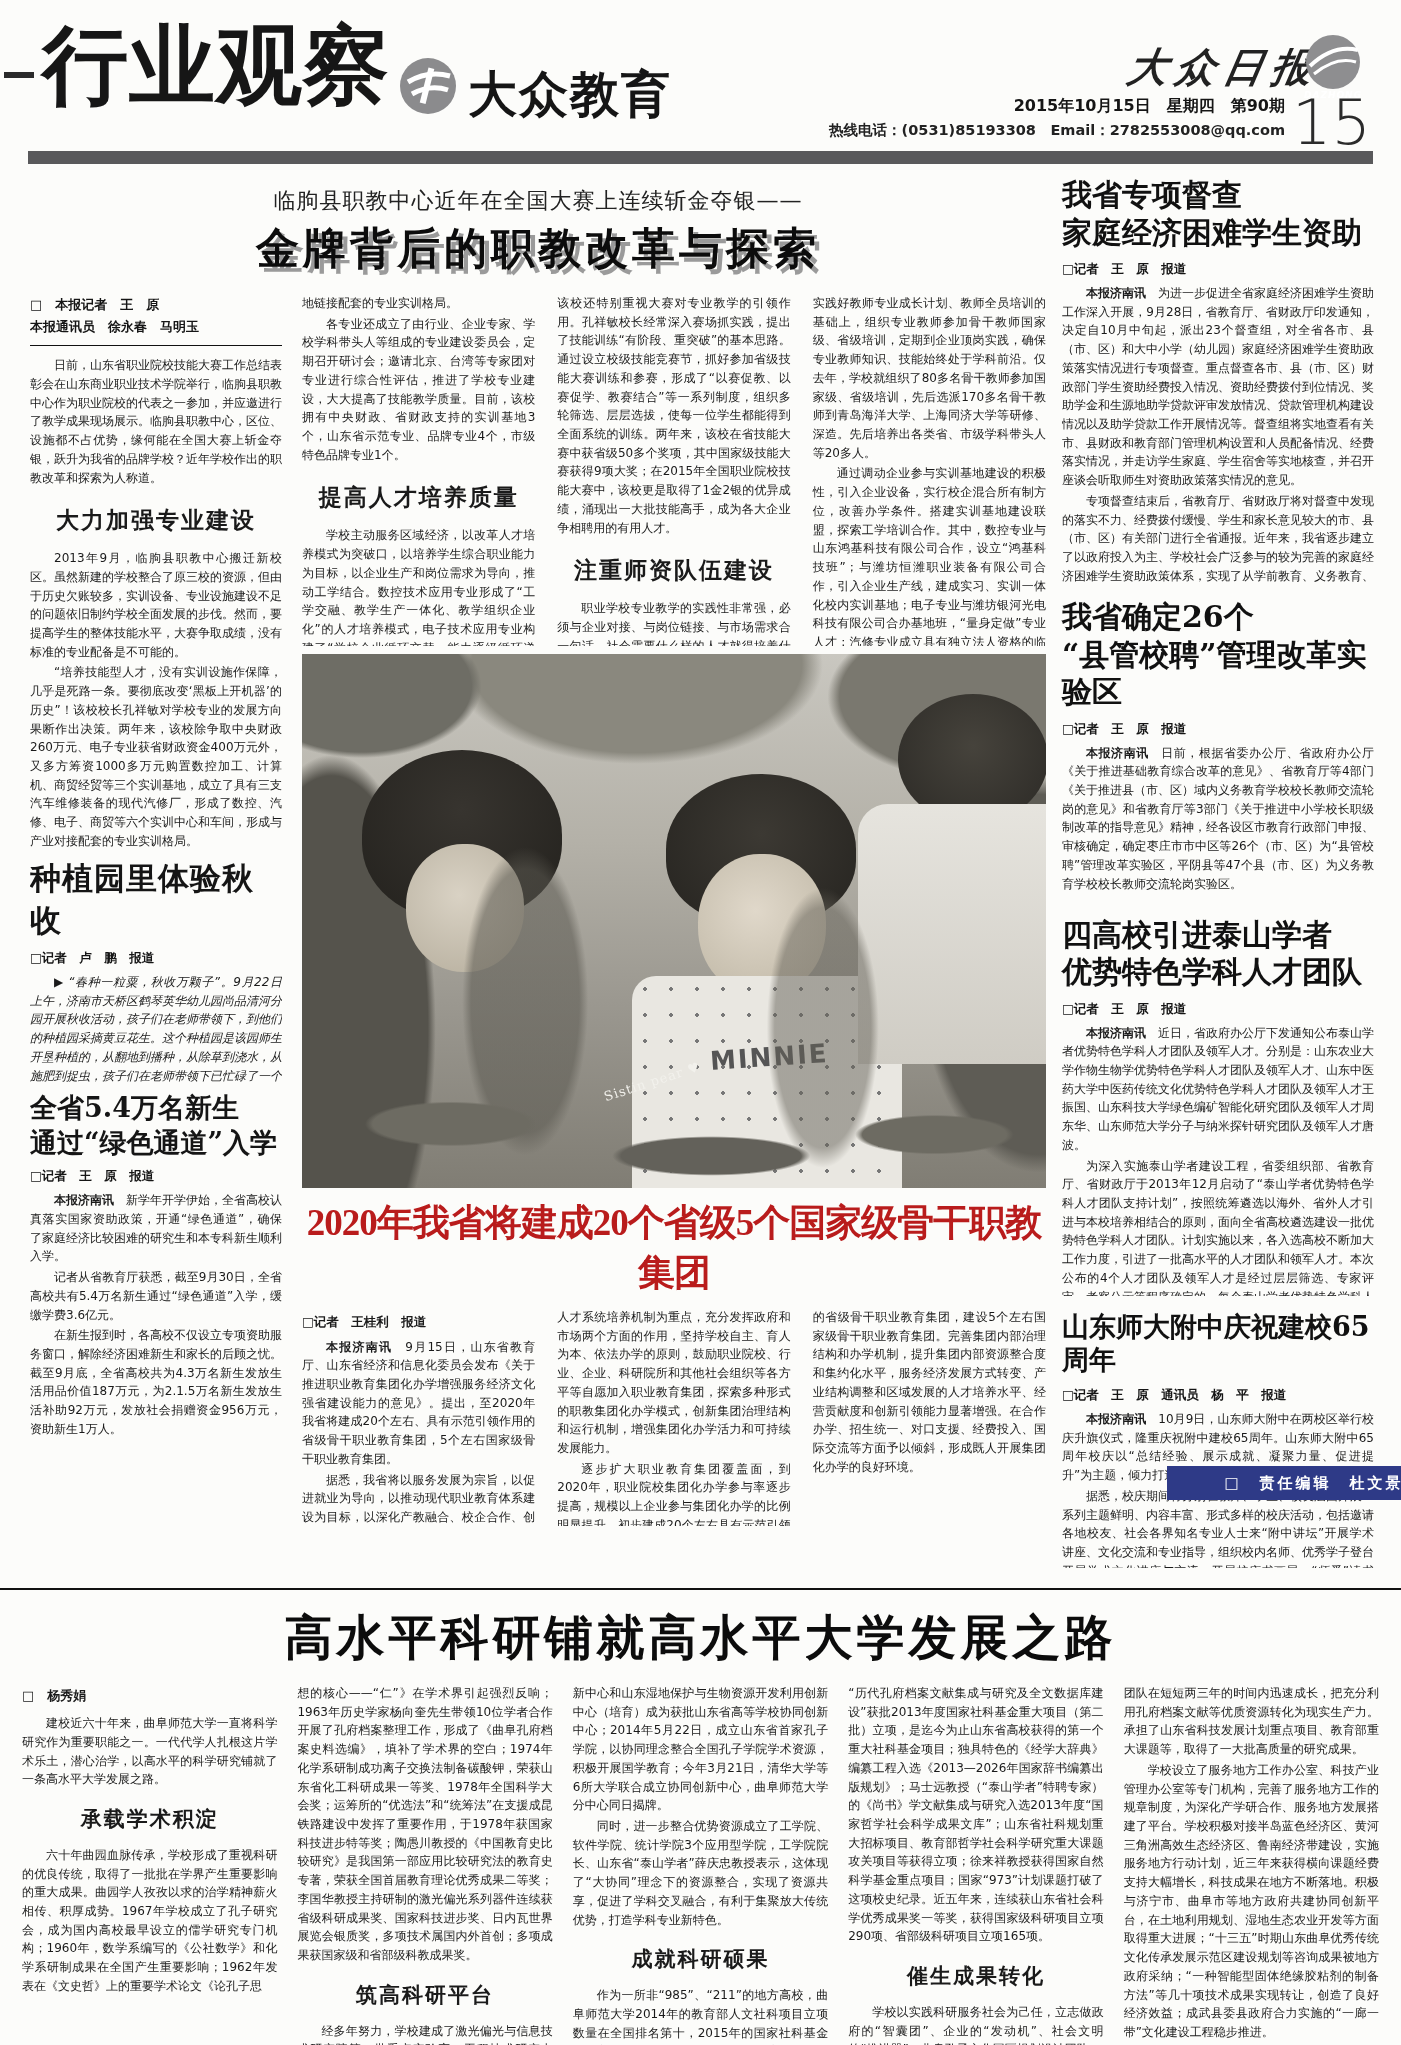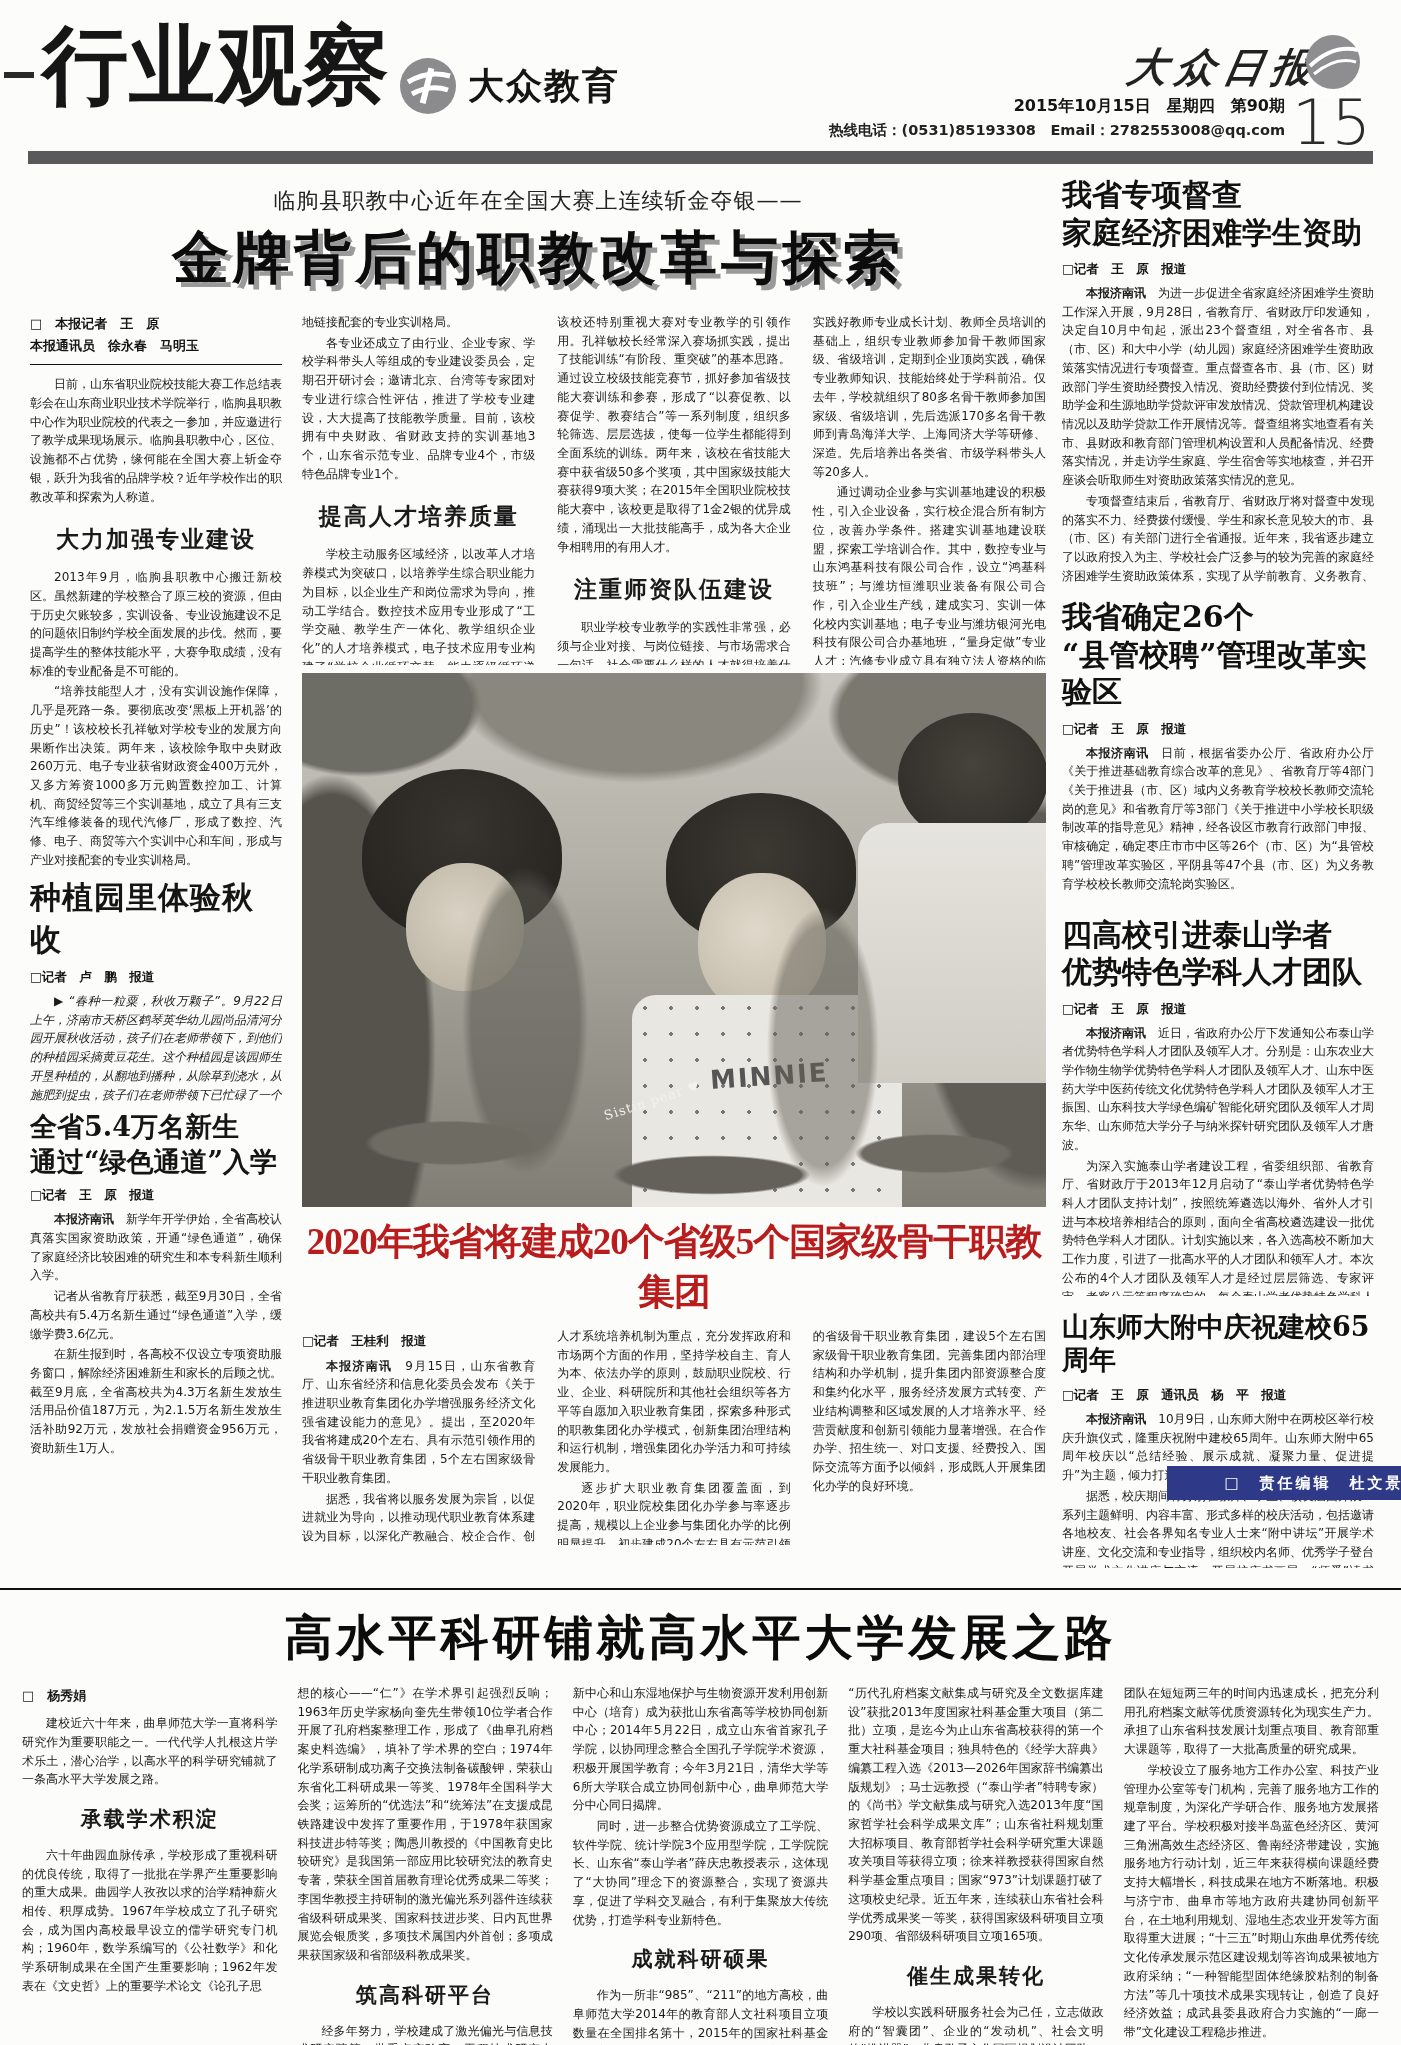--- a/index.html
+++ b/index.html
@@ -3,21 +3,21 @@
 <meta charset="utf-8">
 <style>
   html,body{margin:0;padding:0;background:#e8e8e6;}
   .paper{position:relative;width:1401px;height:2045px;background:#fcfcfa;margin:0 auto;
          font-family:"DejaVu Sans",sans-serif;color:#151515;overflow:hidden;}
   
   .hdr-dash{position:absolute;left:4px;top:72px;width:30px;height:6px;background:#2a2a2a;}
   .sec-title{position:absolute;left:42px;top:8px;font-family:"DejaVu Serif","Liberation Serif",serif;
              font-size:86px;font-weight:900;letter-spacing:1px;color:#161616;}
   .sec-logo{position:absolute;left:398px;top:56px;width:60px;height:60px;}
-  .sec-sub{position:absolute;left:468px;top:62px;font-size:36px;font-weight:900;letter-spacing:2px;}
+  .sec-sub{position:absolute;left:468px;top:62px;font-size:49px;font-weight:900;letter-spacing:2px;}
   .brand-script{position:absolute;left:1128px;top:40px;font-family:"DejaVu Serif","Liberation Serif",serif;
                 font-style:italic;font-weight:700;font-size:40px;letter-spacing:8px;transform:skewX(-10deg);color:#222;}
   .brand-globe{position:absolute;left:1300px;top:32px;width:66px;height:66px;}
   .brand-globe .lbl{position:absolute;left:0;right:0;bottom:-2px;text-align:center;font-size:9px;
                     font-weight:900;font-style:italic;color:#fff;letter-spacing:1px;}
   .m-date{position:absolute;right:116px;top:96px;font-size:16px;font-weight:700;text-align:right;}
   .m-contact{position:absolute;right:116px;top:121px;font-size:14.5px;font-weight:700;color:#222;}
   .m-pageno{position:absolute;right:30px;top:86px;font-size:62px;font-weight:300;color:#2b2b2b;
             font-family:"DejaVu Sans",sans-serif;}
   .top-rule{position:absolute;left:28px;right:28px;top:151px;height:13px;background:#59595b;}
@@ -26,21 +26,21 @@
   .bodytxt p{margin:0 0 2px;text-indent:2em;}
   .byline{font-size:12.5px;font-weight:700;margin:4px 0 6px;}
   .byline-block{border-bottom:1.5px solid #111;padding-bottom:7px;margin-bottom:10px;}
   .byline-block div{font-size:13px;font-weight:700;line-height:1.7;}
   .dl{font-weight:700;}
   .colclip{overflow:hidden;}
   
   .main-area{position:absolute;left:30px;top:172px;width:1016px;}
   .kicker{text-align:center;font-family:"DejaVu Serif","Liberation Serif",serif;font-size:22px;
           letter-spacing:1px;margin:14px 0 4px;color:#222;}
-  .lead-headline{text-align:center;font-size:57px;font-weight:900;letter-spacing:4px;color:#0c0c0c;
+  .lead-headline{text-align:center;font-size:43px;font-weight:900;letter-spacing:4px;color:#0c0c0c;
                  text-shadow:5px 5px 0 #9a9a9a;margin:2px 0 16px;font-family:"DejaVu Sans",sans-serif;}
   .lead-row{display:flex;gap:20px;}
   .strip-left{width:252px;flex:0 0 252px;}
   .center-region{flex:1;min-width:0;}
   .lead-cols{display:flex;gap:22px;height:352px;overflow:hidden;}
   .lead-col{flex:1;min-width:0;}
   .lead-sub{font-size:23px;font-weight:900;text-align:center;margin:16px 0 10px;letter-spacing:2px;}
   .lead-c1{height:556px;}
   
   .artA{height:226px;margin-top:8px;}

